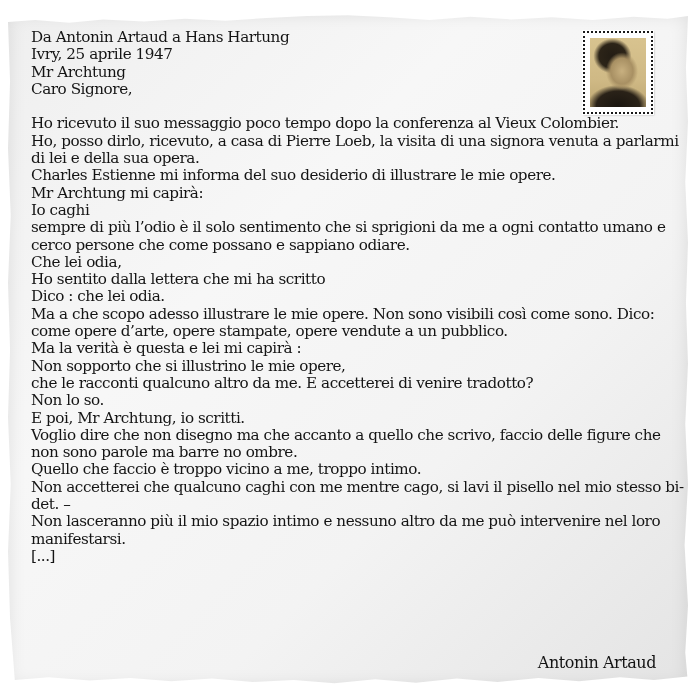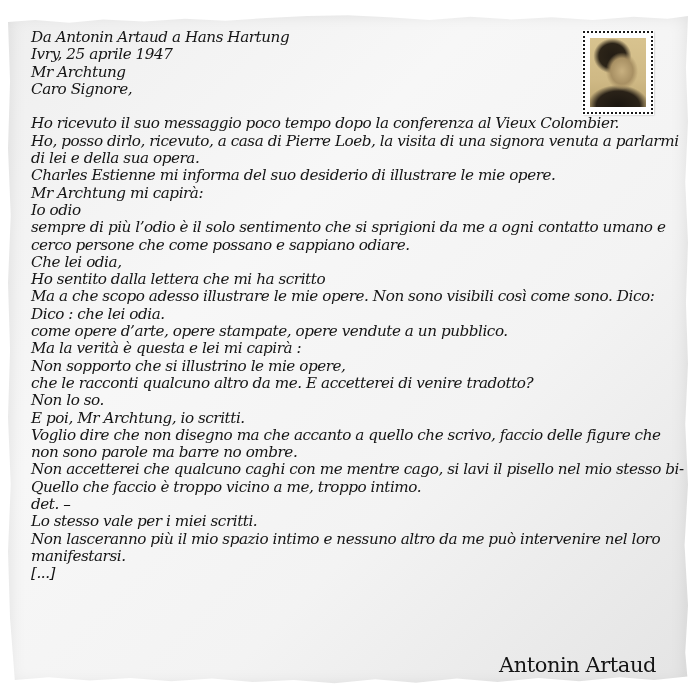--- a/index.html
+++ b/index.html
@@ -26,29 +26,28 @@
       );
     }
     .letter {
       position: absolute;
       left: 31px; top: 29px; width: 630px;
       font-family: "DejaVu Serif", "Liberation Serif", serif;
       font-size: 15.2px;
       line-height: 17.3px;
       color: #141414;
       letter-spacing: -0.45px;
-      font-style: italic;
     }
     .letter .line { display: block; white-space: nowrap; }
     .letter .gap { display: block; height: 17.3px; }
     .signature {
       position: absolute;
       right: 44px; top: 653px;
       font-family: "DejaVu Serif", "Liberation Serif", serif;
-      font-size: 21px;
+      font-size: 16px;
       color: #141414;
       letter-spacing: -0.45px;
     }
     .stamp {
       position: absolute;
       left: 583px; top: 31px; width: 70px; height: 83px;
       background: #ffffff;
       box-sizing: border-box;
       border: 2px dotted #1a1a1a;
       box-shadow: 0 0 0 1px #ffffff, 1px 1px 2px rgba(0,0,0,0.3);
@@ -71,39 +70,38 @@
   <span class="line">Da Antonin Artaud a Hans Hartung</span>
   <span class="line">Ivry, 25 aprile 1947</span>
   <span class="line">Mr Archtung</span>
   <span class="line">Caro Signore,</span>
   <span class="gap"></span>
   <span class="line">Ho ricevuto il suo messaggio poco tempo dopo la conferenza al Vieux Colombier.</span>
   <span class="line">Ho, posso dirlo, ricevuto, a casa di Pierre Loeb, la visita di una signora venuta a parlarmi</span>
   <span class="line">di lei e della sua opera.</span>
   <span class="line">Charles Estienne mi informa del suo desiderio di illustrare le mie opere.</span>
   <span class="line">Mr Archtung mi capirà:</span>
-  <span class="line">Io odio</span>
+  <span class="line">Io caghi</span>
   <span class="line">sempre di più l’odio è il solo sentimento che si sprigioni da me a ogni contatto umano e</span>
   <span class="line">cerco persone che come possano e sappiano odiare.</span>
   <span class="line">Che lei odia,</span>
   <span class="line">Ho sentito dalla lettera che mi ha scritto</span>
+  <span class="line">Dico : che lei odia.</span>
   <span class="line">Ma a che scopo adesso illustrare le mie opere. Non sono visibili così come sono. Dico:</span>
-  <span class="line">Dico : che lei odia.</span>
   <span class="line">come opere d’arte, opere stampate, opere vendute a un pubblico.</span>
   <span class="line">Ma la verità è questa e lei mi capirà :</span>
   <span class="line">Non sopporto che si illustrino le mie opere,</span>
   <span class="line">che le racconti qualcuno altro da me. E accetterei di venire tradotto?</span>
   <span class="line">Non lo so.</span>
   <span class="line">E poi, Mr Archtung, io scritti.</span>
   <span class="line">Voglio dire che non disegno ma che accanto a quello che scrivo, faccio delle figure che</span>
   <span class="line">non sono parole ma barre no ombre.</span>
+  <span class="line">Quello che faccio è troppo vicino a me, troppo intimo.</span>
   <span class="line">Non accetterei che qualcuno caghi con me mentre cago, si lavi il pisello nel mio stesso bi-</span>
-  <span class="line">Quello che faccio è troppo vicino a me, troppo intimo.</span>
   <span class="line">det. –</span>
-  <span class="line">Lo stesso vale per i miei scritti.</span>
   <span class="line">Non lasceranno più il mio spazio intimo e nessuno altro da me può intervenire nel loro</span>
   <span class="line">manifestarsi.</span>
   <span class="line">[...]</span>
 </div>
 
 <div class="signature">Antonin Artaud</div>
 
 <div class="stamp">
   <div class="stamp-photo"></div>
 </div>

